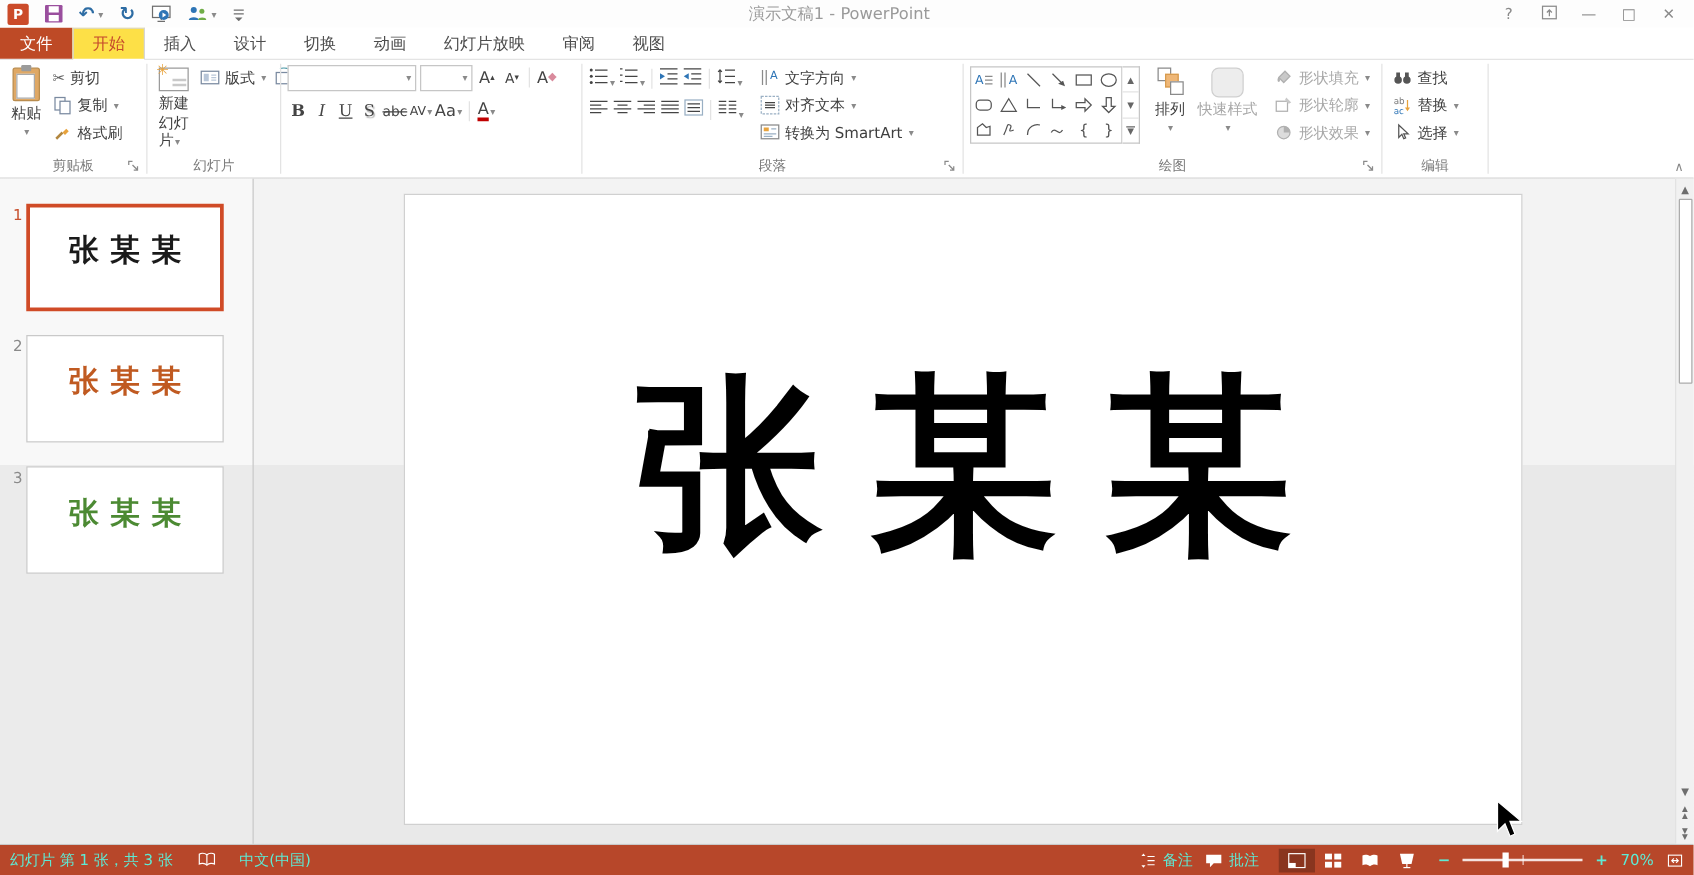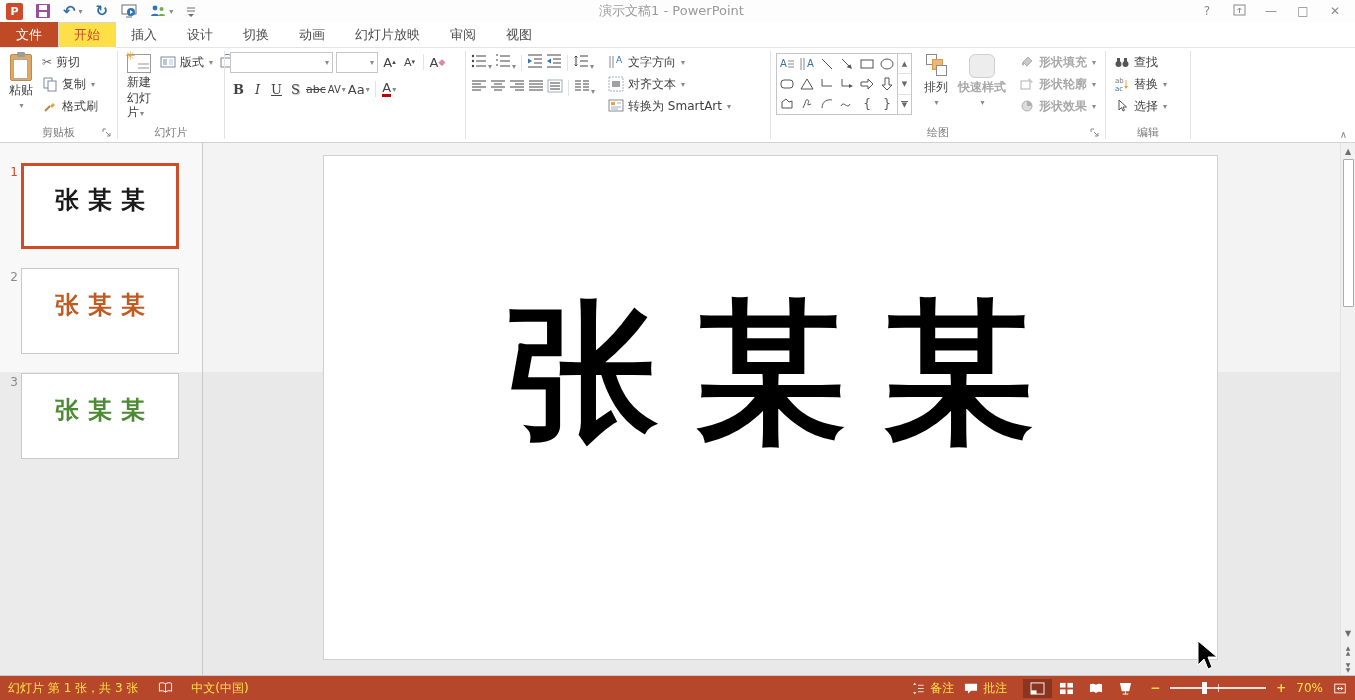--- a/index.html
+++ b/index.html
@@ -29,21 +29,21 @@
   
   .ribbon { height:95px; background:#fff; border-bottom:1px solid #d2d2d2; display:flex; align-items:stretch; padding:0 2px; position:relative; }
   .rgroup { display:flex; flex-direction:column; }
   .rgc { flex:1; display:flex; align-items:flex-start; padding:3px 3px 0; gap:2px; }
   .rfoot { height:17px; position:relative; text-align:center; font-size:11px; color:#7a7a7a; line-height:15px; }
   .launcher { position:absolute; right:2px; bottom:3px; width:11px; height:11px; }
   .rdivider { width:1px; background:#e3e3e3; margin:3px 2px; }
   .bigbtn { display:flex; flex-direction:column; align-items:center; gap:2px; padding:3px 4px 1px; line-height:14px; }
   .act { height:24px; display:flex; align-items:center; gap:4px; padding:0 3px; white-space:nowrap; }
   .act.sm { height:22px; }
-  .dis { color:#a9a9a9;font-weight:bold; }
+  .dis { color:#a9a9a9; }
   .ic16 { width:16px; height:16px; flex:0 0 auto; }
   .combo { height:21px; border:1px solid #c6c6c6; background:#fff; display:flex; align-items:center; justify-content:flex-end; padding-right:3px; }
   .fmtbtn { min-width:17px; height:22px; display:flex; align-items:center; justify-content:center; font-size:13px; color:#444; }
   .serif { font-family:"DejaVu Serif","Liberation Serif",serif; }
   .clip-ic { width:22px; height:27px; background:#DFA865; border:1px solid #b98c4e; border-radius:2px; position:relative; }
   .clip-ic:before { content:""; position:absolute; left:6px; top:-3px; width:8px; height:5px; background:#9b9b9b; border-radius:1px; }
   .clip-ic:after { content:""; position:absolute; left:2px; top:4px; width:13px; height:18px; background:#fff; border:1px solid #a9a9a9; }
   .newslide-ic { width:24px; height:19px; background:#fff; border:1px solid #9b9b9b; position:relative; }
   .newslide-ic:after { content:""; position:absolute; left:10px; top:8px; width:11px; height:2px; background:#c9c9c9; box-shadow:0 4px 0 #c9c9c9; }
   .star { position:absolute; left:-3px; top:-4px; color:#E8A33D; font-size:12px; line-height:10px; }
@@ -68,21 +68,21 @@
   .thumb-text { font-size:24px; font-weight:bold; letter-spacing:9px; padding-left:9px; transform:translateY(-6px); }
   .editor { flex:1; position:relative; }
   .slide-canvas { position:absolute; left:120px; top:12px; width:895px; height:505px; background:#fff; border:1px solid #d0d0d0; }
   .slide-text { position:absolute; left:0; right:0; top:118px; text-align:center; font-weight:900; font-size:150px; letter-spacing:38px; padding-left:38px; font-family:"DejaVu Serif","Liberation Serif",serif; }
   .vscroll { width:15px; display:flex; flex-direction:column; align-items:center; background:#F1F1F1; border-left:1px solid #e2e2e2; }
   .sbtn { height:16px; width:100%; display:flex; align-items:center; justify-content:center; color:#6e6e6e; font-size:8px; }
   .sthumb { width:11px; height:148px; background:#fff; border:1px solid #ababab; border-radius:1px; }
   .dblarr { height:17px; width:100%; display:flex; flex-direction:column; align-items:center; justify-content:center; color:#6e6e6e; font-size:6px; line-height:5px; }
 
   
-  .statusbar { height:24px; background:#B7472A; color:#fde047; display:flex; align-items:center; padding:0 8px; gap:8px; font-size:12px; }
+  .statusbar { height:24px; background:#B7472A; color:#5eead4; display:flex; align-items:center; padding:0 8px; gap:8px; font-size:12px; }
   .sb-item { display:flex; align-items:center; gap:5px; }
   .sb-right { margin-left:auto; display:flex; align-items:center; gap:10px; }
   .viewbtn { padding:3px 7px; display:flex; align-items:center; }
   .viewbtn.active { background:rgba(0,0,0,.25); }
   .zoom-slider { width:96px; height:12px; position:relative; }
   .zoom-slider .track { position:absolute; top:5px; left:0; right:0; height:2px; background:rgba(255,255,255,.85); }
   .zoom-slider .tick { position:absolute; top:2px; left:50%; width:1px; height:8px; background:rgba(255,255,255,.7); }
   .zoom-slider .zthumb { position:absolute; top:0; left:33%; width:5px; height:12px; background:#fff; }
   .cursor { position:absolute; left:1196px; top:640px; z-index:50; }
 </style>
@@ -349,20 +349,26 @@
             <svg class="ic16" viewBox="0 0 16 16">
                 <rect x="1" y="2" width="14" height="11" fill="#fff" stroke="#8a8a8a"></rect>
                 <rect x="3" y="4" width="4" height="3" fill="#E8A33D"></rect>
                 <path d="M9 5h4M3 9h10M3 11h7" stroke="#9ab0c4"></path>
               </svg>
             <span>转换为 SmartArt</span>
               <span class="dd">▾</span>
           </div>
         </div>
       </div>
+      <div class="rfoot"><span>段落</span>
+        <span class="launcher"><svg width="11" height="11" viewBox="0 0 11 11">
+              <path d="M1 4V1h3" stroke="#8a8a8a" fill="none"></path>
+              <path d="M4 4l4 4M8 5v3H5" stroke="#8a8a8a" fill="none"></path>
+            </svg></span>
+      </div>
     </div>
     <div class="rdivider"></div>
 
     <div class="rgroup" style="width:330px">
       <div class="rgc">
         <div style="display:flex;padding-top:2px">
           <div class="gallery">
             <span class="gcell">
                 <svg class="ic16" viewBox="0 0 16 16">
                   <text x="1" y="11" font-size="10" fill="#2E75B6">A</text>

